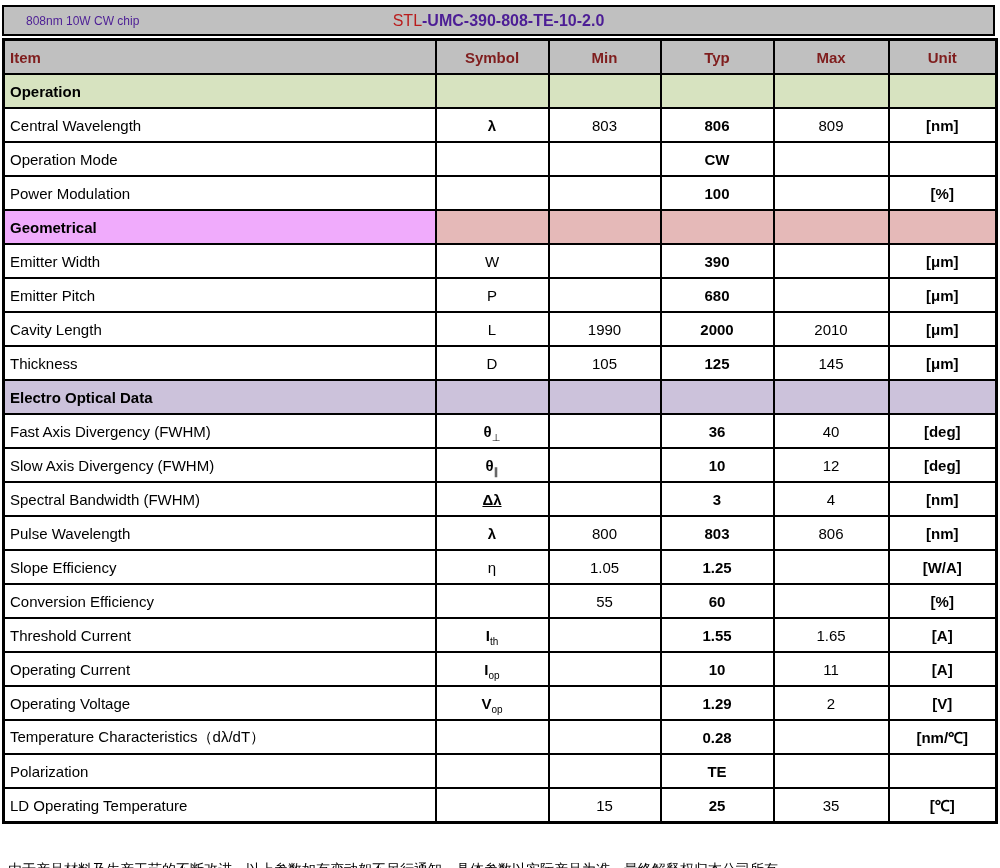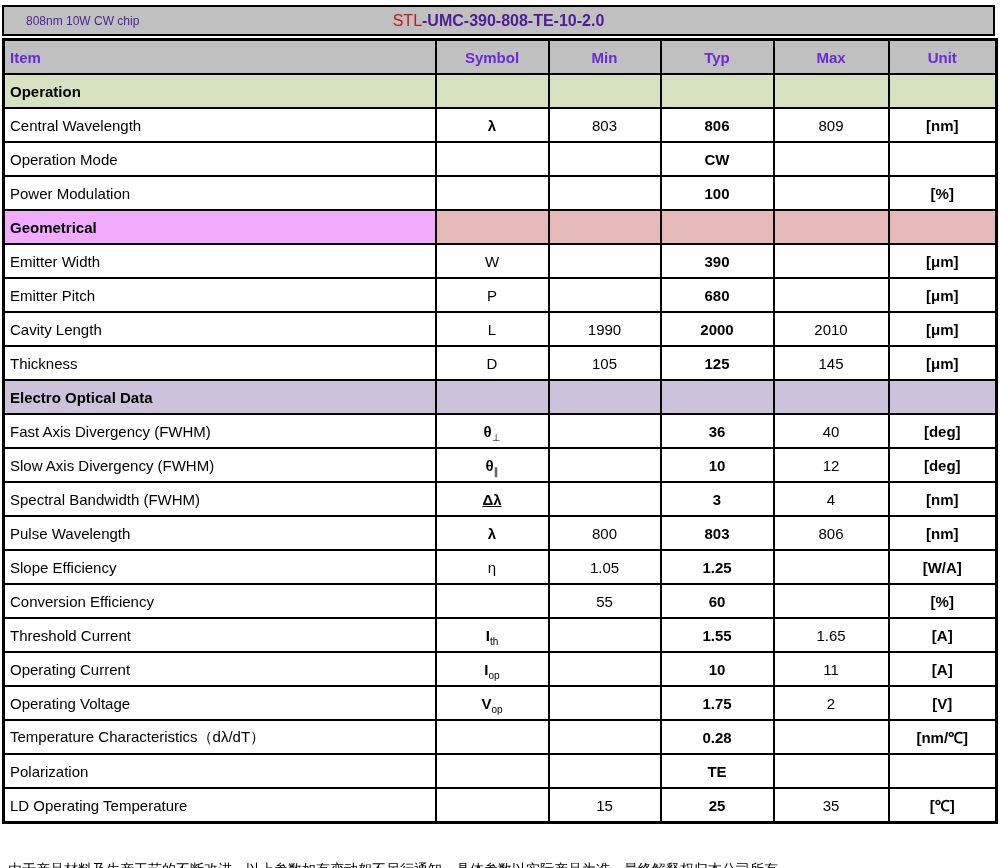--- a/index.html
+++ b/index.html
@@ -24,21 +24,21 @@
   .model .prefix{font-weight:400;color:#b91c1c;}
   .model .suffix{font-weight:700;color:#4c1d95;}
   table{
     border-collapse:collapse;table-layout:fixed;width:993px;
     border:3px solid #000;
   }
   th,td{
     border:2px solid #000;height:32px;padding:0 5px;
     font-size:15px;overflow:hidden;white-space:nowrap;vertical-align:middle;
   }
-  thead th{background:#c0c0c0;font-weight:700;text-align:center;color:#6d28d9;}
+  thead th{background:#c0c0c0;font-weight:700;text-align:center;color:#7f1d1d;}
   thead th.item-col{text-align:left;}
   td.item{text-align:left;}
   td.c{text-align:center;}
   td.typ,td.unit{font-weight:700;}
   tr.section td{font-weight:700;}
   sub{font-size:10px;line-height:0;}
   .footnote{
     position:absolute;left:8px;top:861px;
     font-size:14px;color:#000;white-space:nowrap;
   }
@@ -213,21 +213,21 @@
           <td class="c"><span style="font-weight: 700;">I</span><sub>op</sub></td>
           <td class="c"></td>
           <td class="c typ">10</td>
           <td class="c">11</td>
           <td class="c unit">[A]</td>
         </tr>
         <tr>
           <td class="item">Operating Voltage</td>
           <td class="c"><span style="font-weight: 700;">V</span><sub>op</sub></td>
           <td class="c"></td>
-          <td class="c typ">1.75</td>
+          <td class="c typ">1.29</td>
           <td class="c">2</td>
           <td class="c unit">[V]</td>
         </tr>
         <tr>
           <td class="item">Temperature Characteristics（dλ/dT）</td>
           <td class="c"></td>
           <td class="c"></td>
           <td class="c typ">0.28</td>
           <td class="c"></td>
           <td class="c unit">[nm/℃]</td>

